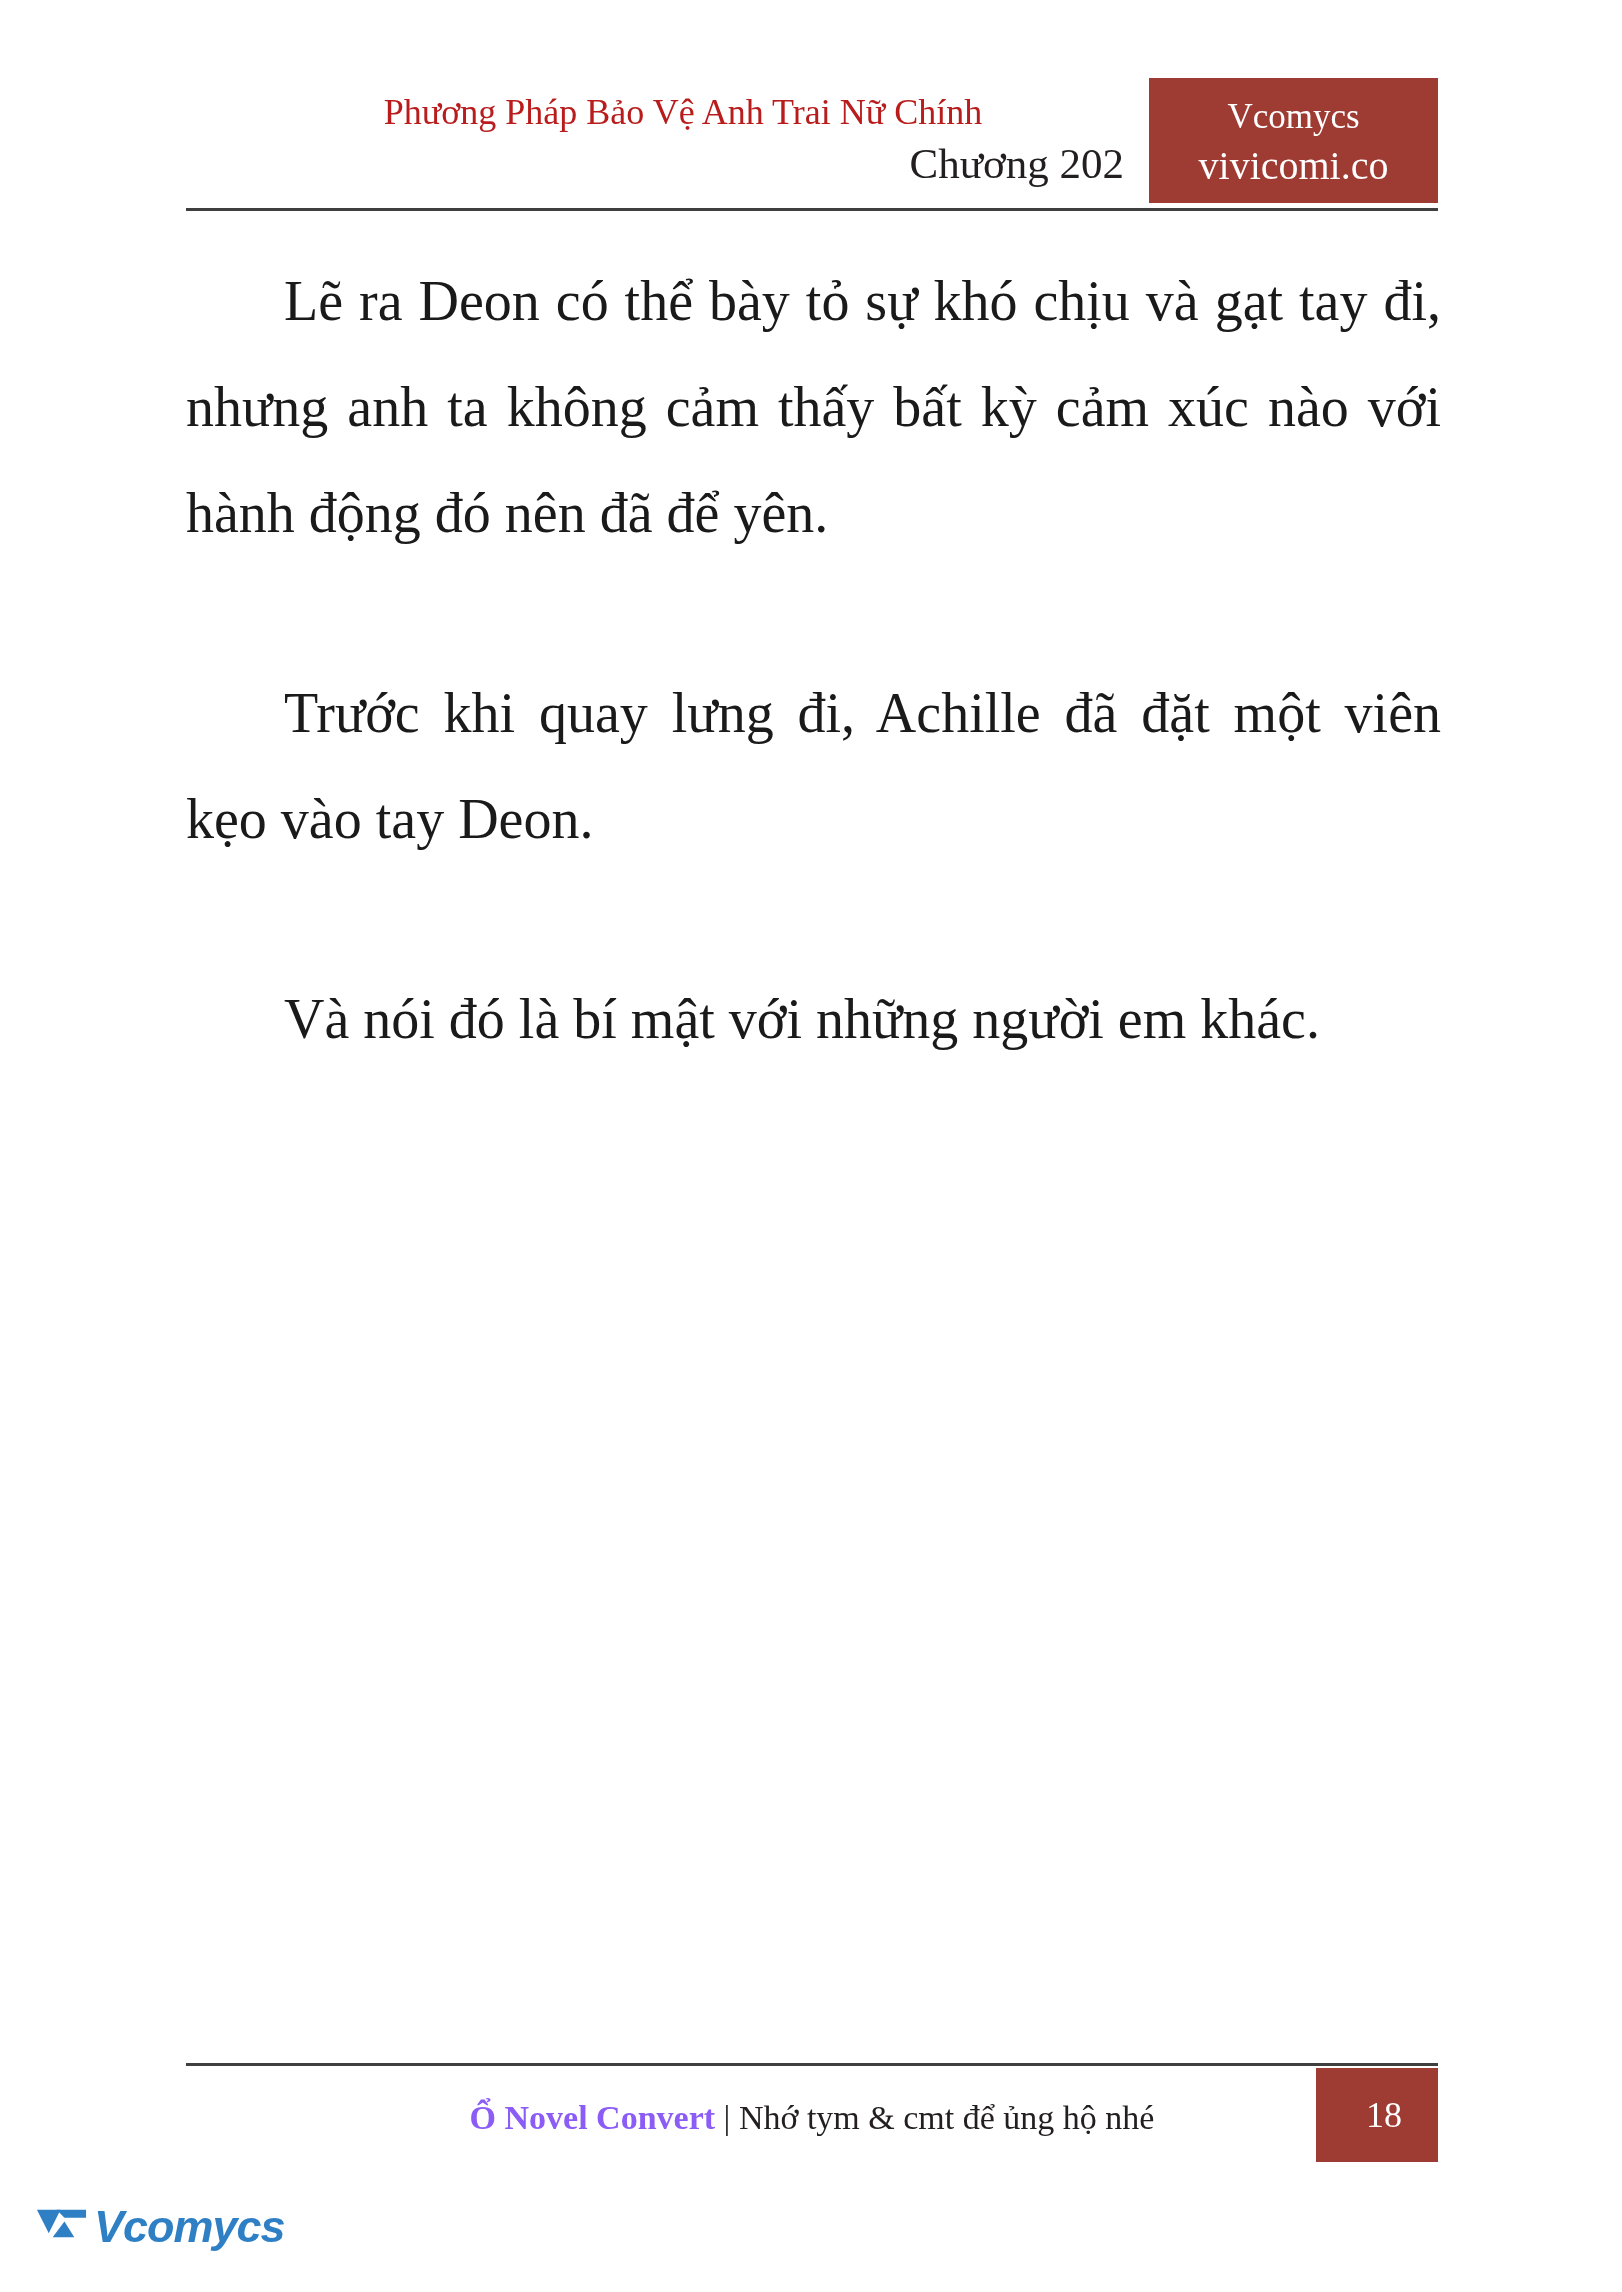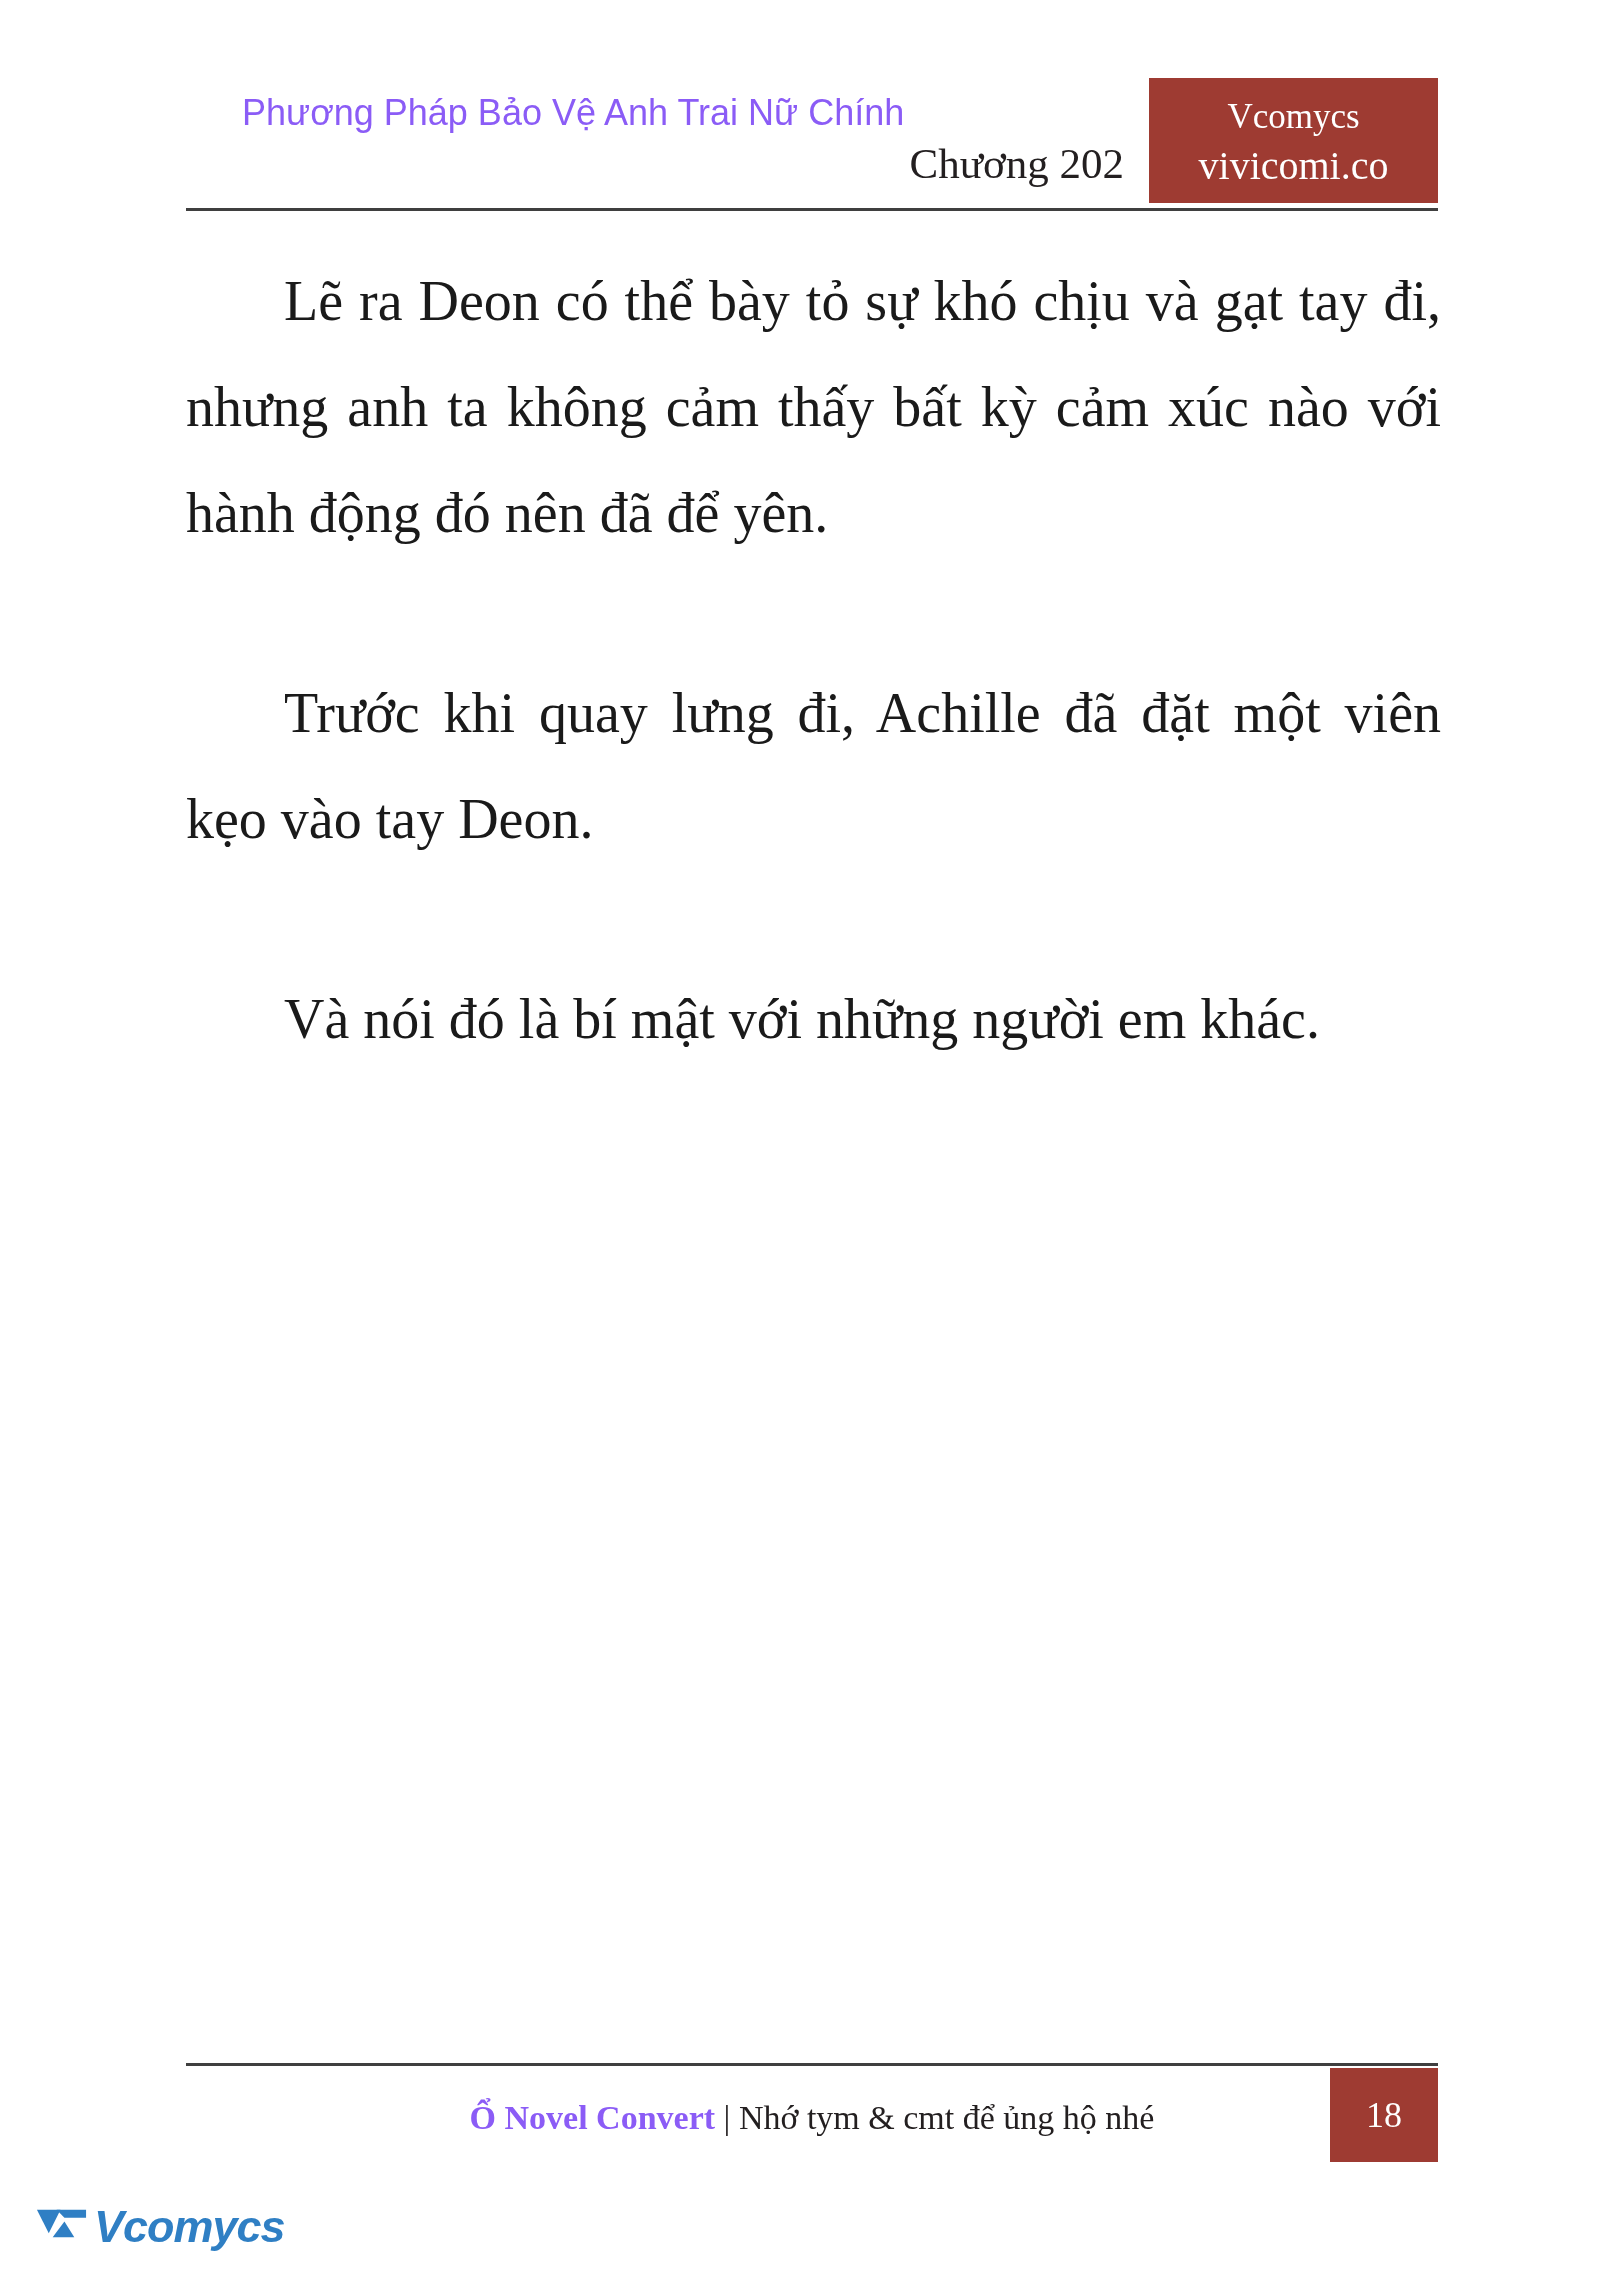--- a/index.html
+++ b/index.html
@@ -29,25 +29,25 @@
     left: 186px;
     top: 83px;
     width: 1252px;
     height: 132px;
   }
   .header-title {
     position: absolute;
     right: 314px;
     top: 0px;
     width: 882px;
-    text-align: left;
+    text-align: center;
     font-size: 36px;
     line-height: 59px;
-    color: #8b5cf6;
-    font-family: Liberation Sans, sans-serif;
+    color: #b91c1c;
+    font-family: Liberation Serif, serif;
   }
   .header-chapter {
     position: absolute;
     right: 314px;
     top: 54px;
     width: 882px;
     text-align: right;
     font-size: 43px;
     line-height: 54px;
     color: #231f20;
@@ -147,20 +147,21 @@
     top: 4.9px;
     width: 108px;
     height: 94px;
     background: #9e3b32;
     color: #ffffff;
     display: flex;
     align-items: center;
     justify-content: center;
     font-size: 36px;
     font-family: "Liberation Serif", serif;
+    padding-left: 14px;
   }
 
   
   .watermark {
     position: absolute;
     left: 35px;
     bottom: 27.4px;
     width: 225px;
     height: 78px;
     display: flex;

